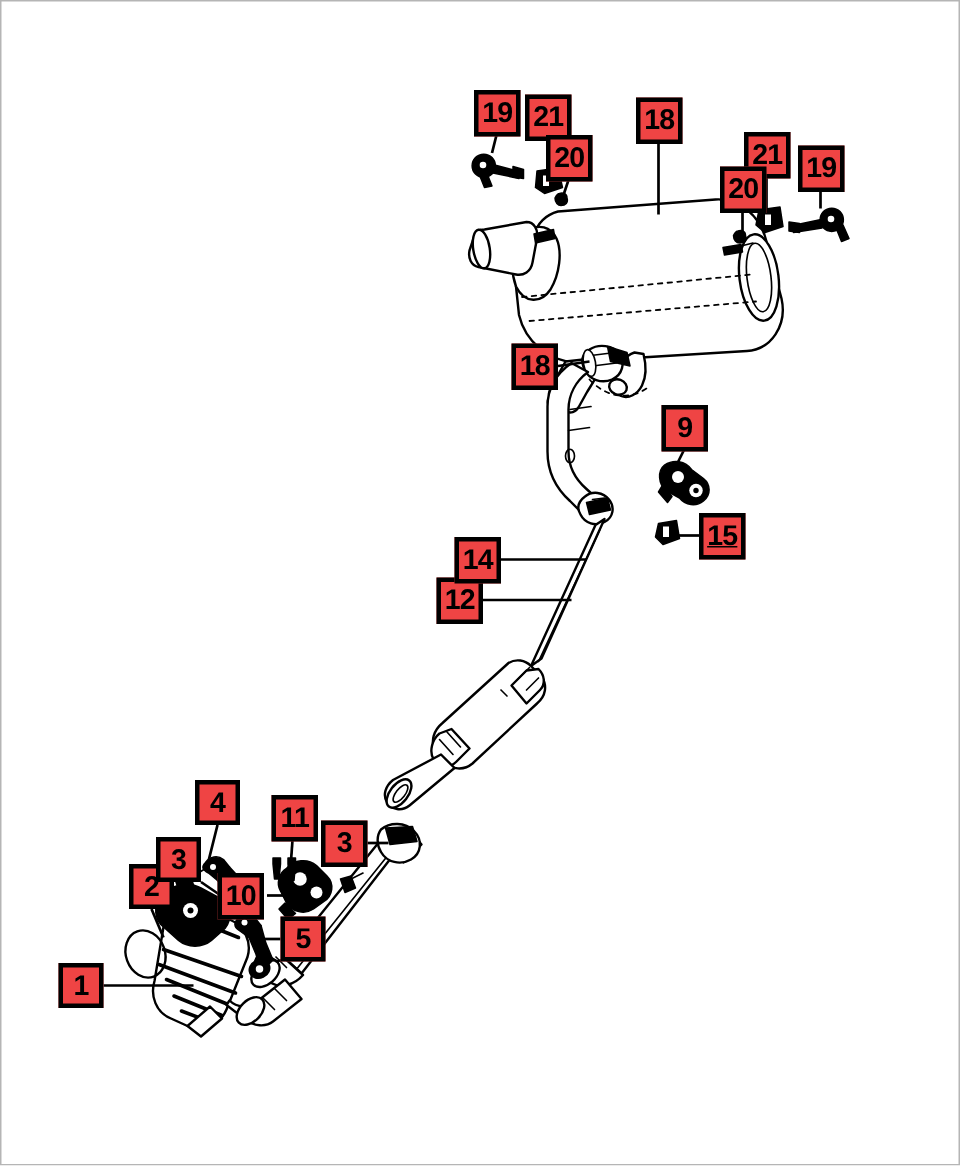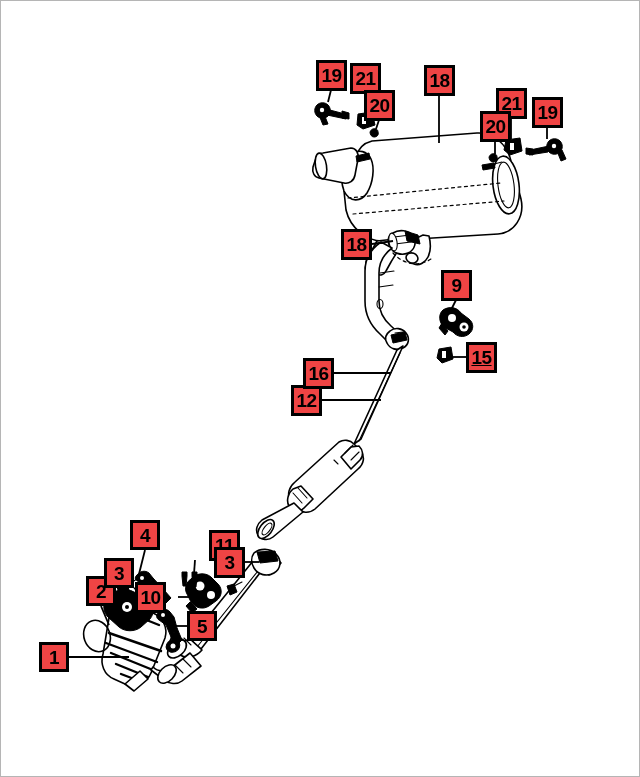--- a/index.html
+++ b/index.html
@@ -341,34 +341,34 @@
       </div>
       <div class="callout sz1" style="left: 103px; top: 557px;">
         <span>3</span>
       </div>
       <div class="callout sz1" style="left: 129px; top: 519px;">
         <span>4</span>
       </div>
       <div class="callout sz1" style="left: 186px; top: 610px;">
         <span>5</span>
       </div>
-      <div class="callout sz2" style="left: 134px; top: 581px; text-align: right;">
+      <div class="callout sz2" style="left: 144px; top: 581px; text-align: right;">
         <span>10</span>
       </div>
-      <div class="callout sz2" style="left: 180px; top: 529px; margin-left: 28px;">
+      <div class="callout sz2" style="left: 180px; top: 529px;">
         <span>11</span>
       </div>
       <div class="callout sz2" style="left: 213px; top: 546px;">
         <span>3</span>
       </div>
       <div class="callout sz2" style="left: 290px; top: 384px;">
         <span>12</span>
       </div>
       <div class="callout sz2" style="left: 302px; top: 357px;">
-        <span>16</span>
+        <span>14</span>
       </div>
       <div class="callout sz2" style="left: 465px; top: 341px; text-decoration: underline;">
         <span>15</span>
       </div>
       <div class="callout sz2" style="left: 440px; top: 269px;">
         <span>9</span>
       </div>
       <div class="callout sz2" style="left: 340px; top: 228px;">
         <span>18</span>
       </div>

